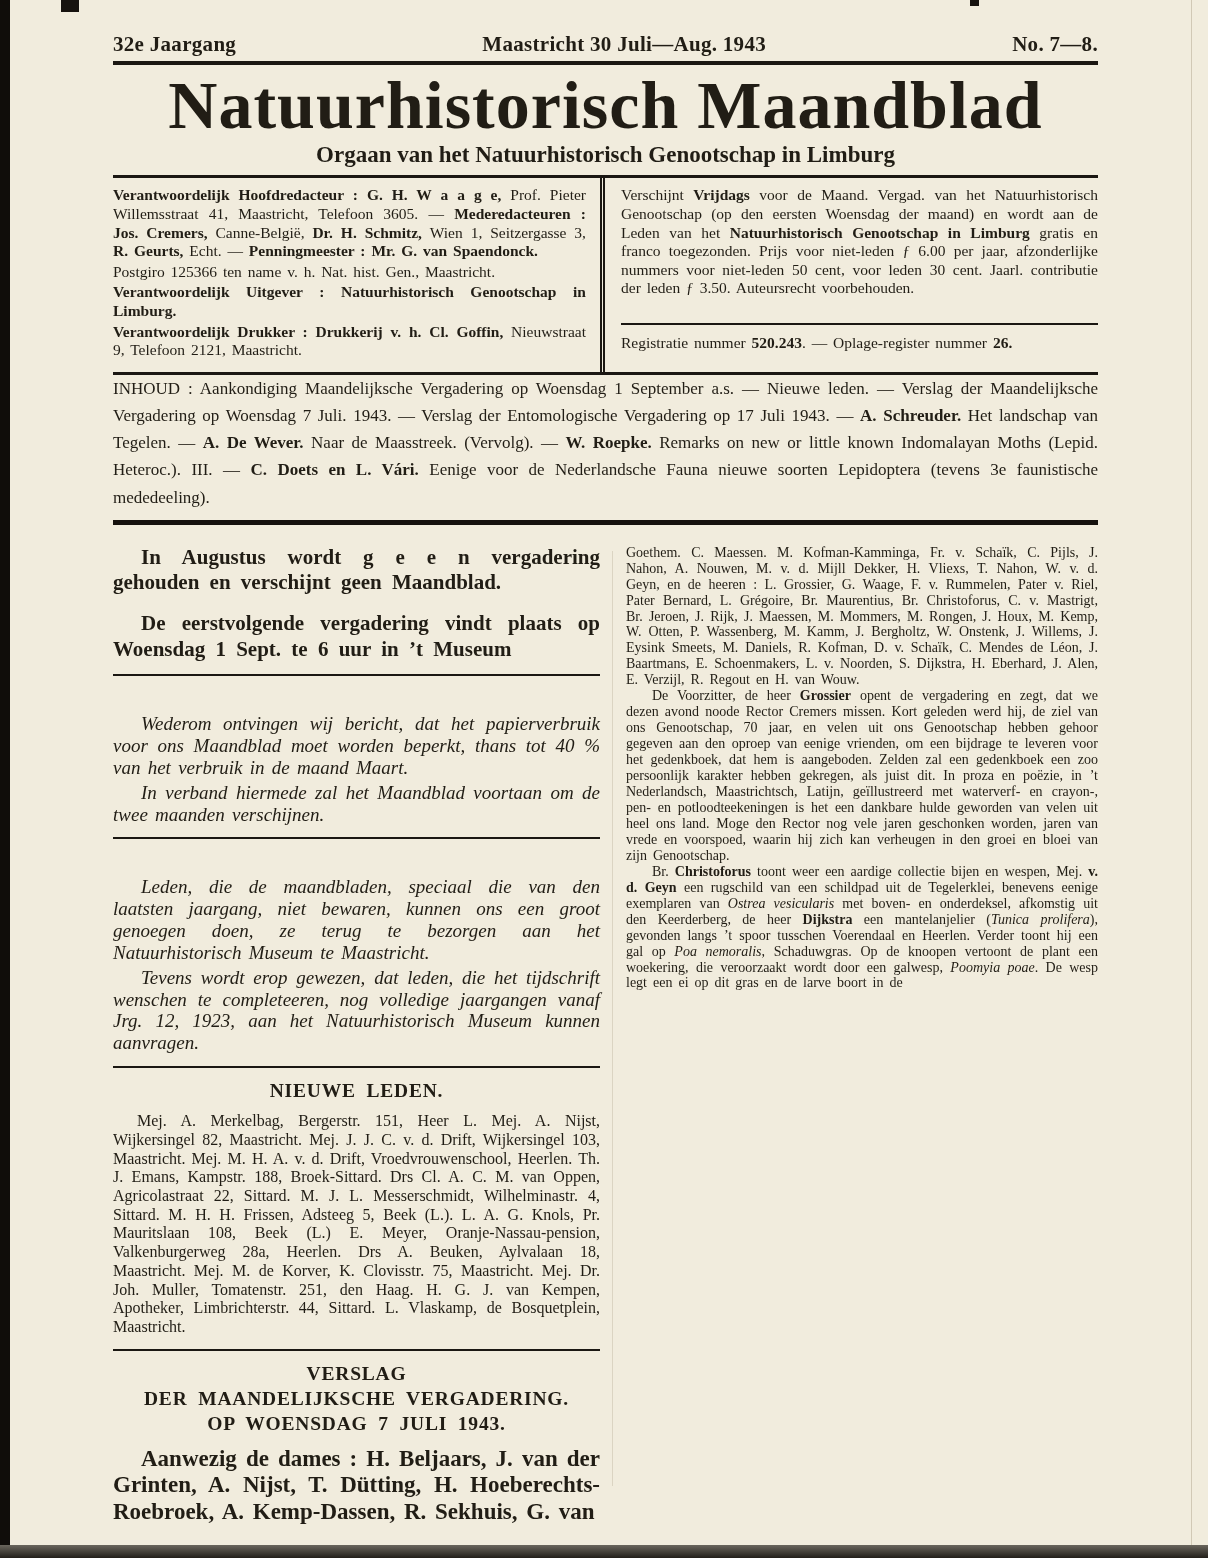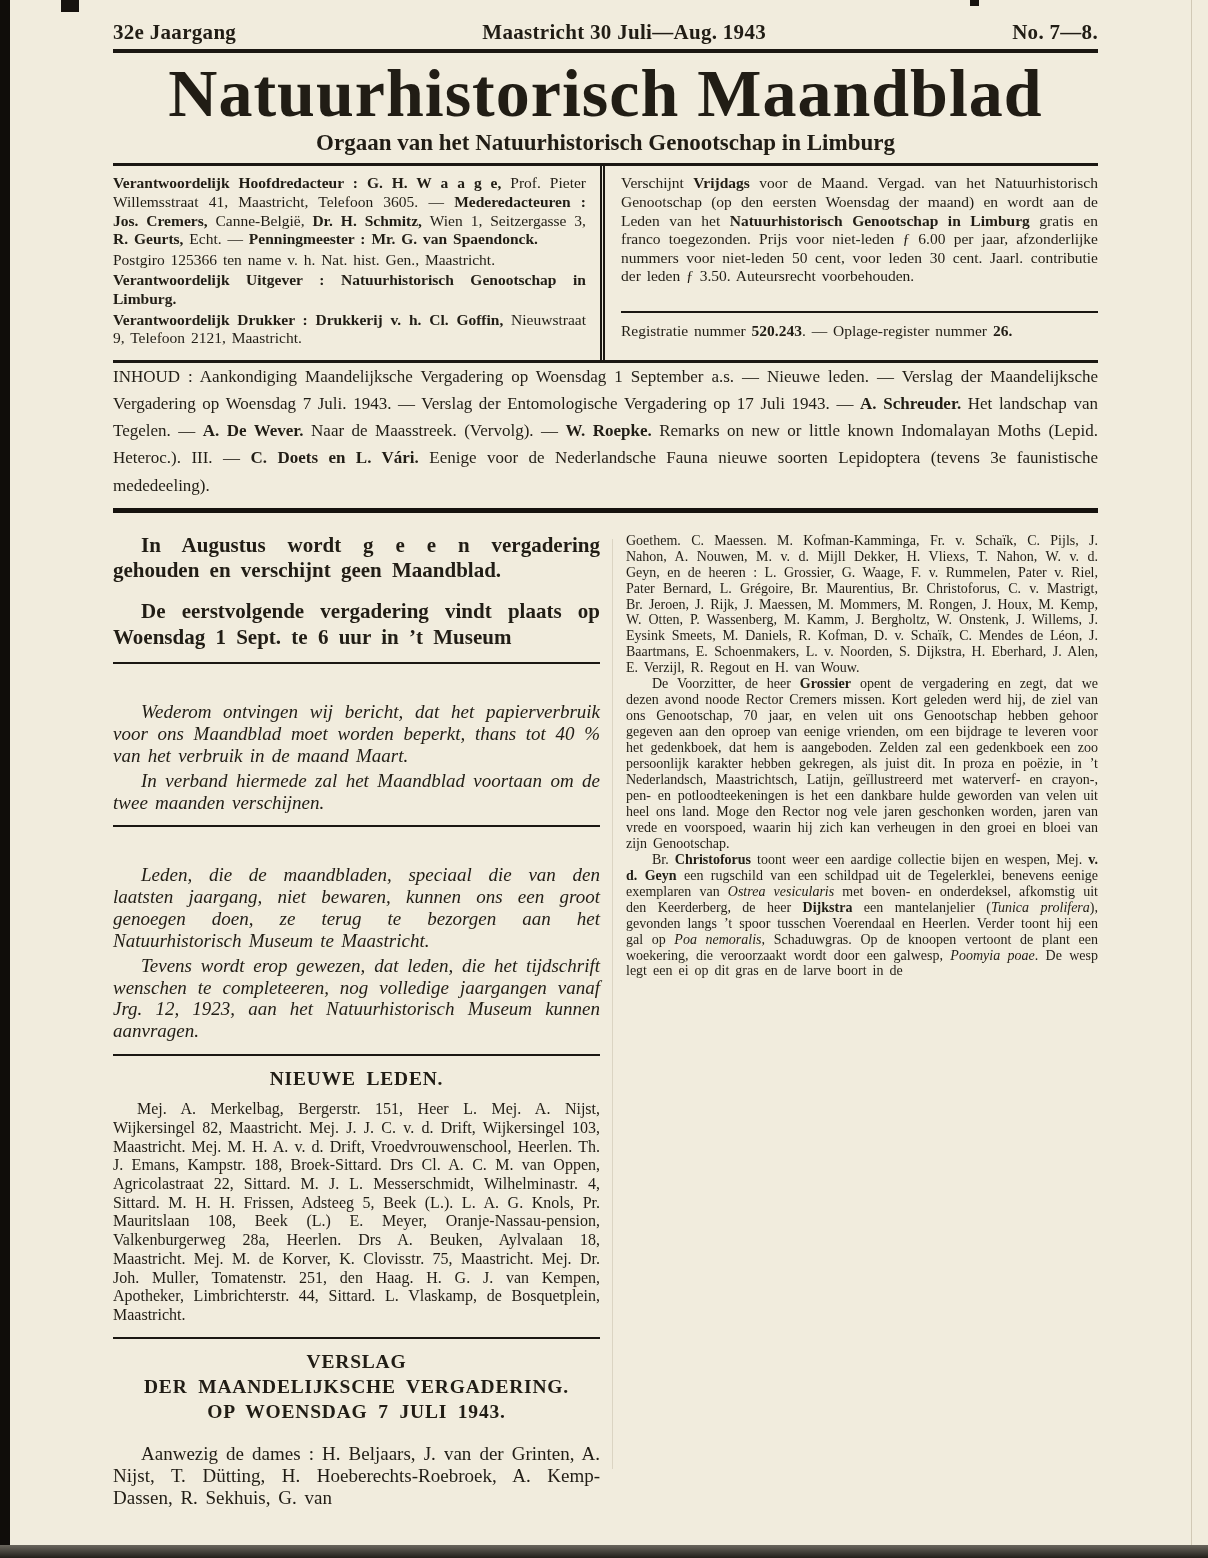--- a/index.html
+++ b/index.html
@@ -11,21 +11,21 @@
     color:#211d15;
     overflow:hidden;
   }
   .scan-edge-left  { position:absolute; left:0; top:0; width:10px; height:1558px; background:#100d0a; }
   .scan-edge-bottom{ position:absolute; left:0; bottom:0; width:1208px; height:13px;
                      background:linear-gradient(#6a665d,#221f1a); }
   .scan-mark-a { position:absolute; left:61px;  top:0; width:18px; height:12px; background:#17130f; }
   .scan-mark-b { position:absolute; left:970px; top:0; width:9px;  height:6px;  background:#17130f; }
   .fold-line   { position:absolute; left:1191px; top:0; width:1px; height:1545px; background:rgba(150,138,110,0.35); }
 
-  .content { position:absolute; left:113px; top:20px; width:985px; }
+  .content { position:absolute; left:113px; top:32px; width:985px; }
 
   
   .header-row { display:flex; justify-content:space-between; align-items:baseline;
                 font-weight:bold; font-size:21px; letter-spacing:0.3px; }
   .rule-a { border-top:4px solid #1b1712; margin-top:4px; }
   .page-title { text-align:center; font-size:68px; font-weight:bold; line-height:1.08;
                 letter-spacing:1px; margin-top:4px; }
   .page-subtitle { text-align:center; font-size:23px; font-weight:bold; margin-top:0px; }
   .rule-b { border-top:3px solid #1b1712; margin-top:7px; }
 
@@ -55,22 +55,22 @@
   .rule-col { border-top:2px solid #1b1712; margin:12px 0 11px 0; }
 
   .italic-para { font-style:italic; font-size:19px; line-height:1.15; text-align:justify;
                  text-indent:28px; word-spacing:2.5px;margin-top:37px; }
   .italic-para + .italic-para { margin-top:3px; }
 
   .heading-center { text-align:center; font-weight:bold; font-size:19.5px; line-height:1.28;
                     letter-spacing:0.8px; word-spacing:5px; }
   .members-para { font-size:16px; line-height:1.17; text-align:justify; text-indent:24px;
                   word-spacing:2px; margin-top:8px; }
-  .attendance-para { font-size:19px; line-height:1.17; text-align:justify; text-indent:28px;
-                     word-spacing:3px; margin-top:18px; }
+  .attendance-para { font-size:23px; line-height:1.17; text-align:justify; text-indent:28px;
+                     word-spacing:3px; margin-top:9px;font-weight:bold; }
 
   .body-para { font-size:14px; line-height:1.14; text-align:justify; word-spacing:2.5px; }
   .body-para.indent { text-indent:26px; }
 
   .rt-b { font-weight:bold; }
   .rt-i { font-style:italic; }
 </style>
 </head>
 <body>
 

